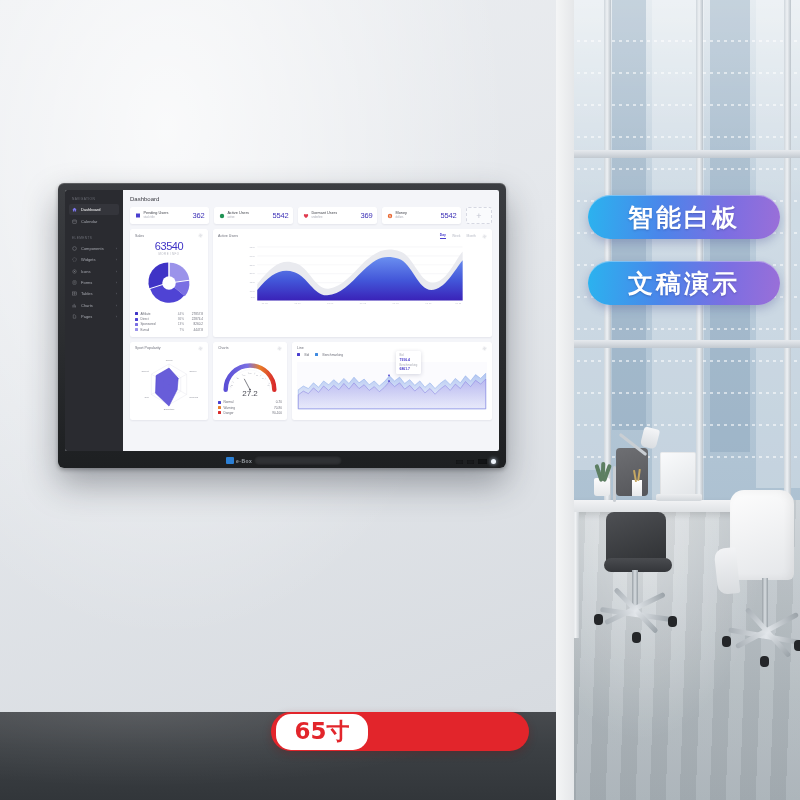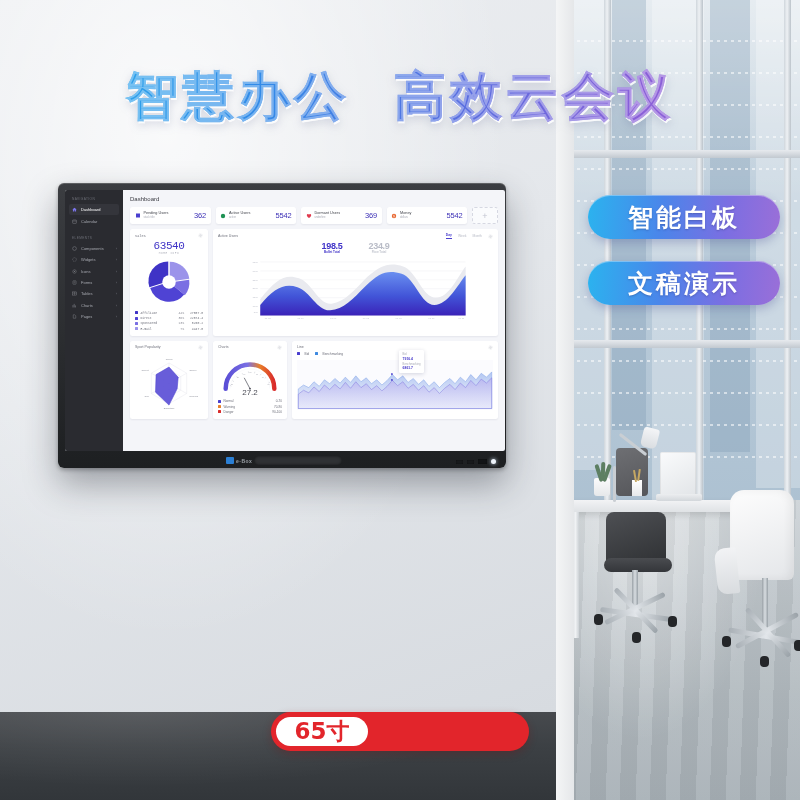--- a/index.html
+++ b/index.html
@@ -118,21 +118,21 @@
     -webkit-background-clip:text; background-clip:text; color:transparent;
     -webkit-text-stroke:0.5px rgba(255,255,255,.35);
     filter:drop-shadow(1.5px 2px 0 rgba(255,255,255,.85)) drop-shadow(0 3px 5px rgba(60,70,120,.18));
     font-family:"DejaVu Sans","Liberation Sans",sans-serif;
   }
 
   
   .tv {
     position:absolute; left:58px; top:183px; width:448px; height:285px;
     background:linear-gradient(180deg,#3b3d41 0%,#2b2d30 55%,#1d1f21 100%);
-    border-radius:6px; padding:7px 1px 17px 7px;
+    border-radius:6px; padding:7px 7px 17px 7px;
     box-shadow:0 16px 34px rgba(30,35,45,.38), 0 2px 4px rgba(0,0,0,.3),
                inset 0 1px 0 rgba(255,255,255,.18);
   }
   .tv-screen { position:relative; width:100%; height:100%; background:#1f2124; overflow:hidden; border-radius:2px; }
   .tv-chin { position:absolute; left:0; bottom:0; width:100%; height:17px; }
   .tv-logo {
     position:absolute; left:168px; bottom:4px; display:flex; align-items:center; gap:2px;
   }
   .tv-logo-mark { width:8px; height:7px; background:#2b7fd4; border-radius:1px; }
   .tv-logo-txt { color:#9aa0a6; font-size:5px; letter-spacing:.5px; font-weight:bold; }
@@ -231,21 +231,21 @@
   .pill.p2 { left:588px; top:261px; width:192px; }
   .pill.p3 { left:588px; top:327px; width:192px; }
 
   
   .badge {
     position:absolute; left:271px; top:712px; width:258px; height:39px;
     background:#e2252b; border-radius:20px; display:flex; align-items:center;
     box-shadow:0 3px 8px rgba(120,15,20,.3);
   }
   .badge-oval {
-    margin-left:5px; width:92px; height:29px; background:#fff; border-radius:15px;
+    margin-left:5px; width:92px; height:36px; background:#fff; border-radius:15px;
     display:flex; align-items:center; justify-content:center;
     color:#e2252b; font-size:23px; font-weight:bold; letter-spacing:0px;
     font-family:"DejaVu Sans","Liberation Sans",sans-serif;
   }
   .badge-txt {
     flex:1; text-align:center; color:#fff; font-size:22px; font-weight:bold; letter-spacing:1px;
     font-family:"DejaVu Sans","Liberation Sans",sans-serif;
     text-shadow:0 1px 1px rgba(120,15,20,.35); padding-right:4px;
   }
 </style>
@@ -325,21 +325,20 @@
     <div class="chair-base" style="left:172px; top:634px; width:76px; transform:rotate(10deg);"></div>
     <div class="chair-base" style="left:176px; top:628px; width:70px; transform:rotate(-28deg);"></div>
     <div class="chair-base" style="left:180px; top:630px; width:64px; transform:rotate(48deg);"></div>
     <div class="caster" style="left:166px; top:636px;"></div>
     <div class="caster" style="left:238px; top:640px;"></div>
     <div class="caster" style="left:204px; top:656px;"></div>
 
     <div class="column"></div>
   </div>
 
-  <div class="headline">智慧办公  高效云会议</div>
 
   <div class="tv">
     <div class="tv-screen">
 
       <div class="dash">
 
         <div class="side">
           <div class="side-sec">NAVIGATION</div>
 
           <div class="side-item active">
@@ -460,21 +459,21 @@
                 <div class="stat-sub">dollars</div>
               </div>
               <div class="stat-val">5542</div>
             </div>
 
             <div class="stat-add">+</div>
           </div>
 
           <div class="row">
 
-            <div class="card" style="flex:0 0 78px;font-family:Liberation Mono, monospace;">
+            <div class="card" style="flex:0 0 78px;">
               <div class="card-h">
                 <div class="card-t">Sales</div>
                 <svg class="card-gear" viewBox="0 0 16 16">
                     <circle cx="8" cy="8" r="2.4" fill="none" stroke="currentColor" stroke-width="1.4"></circle>
                     <circle cx="8" cy="8" r="5.6" fill="none" stroke="currentColor" stroke-width="1.2" stroke-dasharray="2 2"></circle>
                   </svg>
               </div>
               <div class="donut-num">63540</div>
               <div class="donut-sub">MORE INFO</div>
 
@@ -527,30 +526,20 @@
                   <span class="tab on">Day</span>
                   <span class="tab">Week</span>
                   <span class="tab">Month</span>
                   <svg class="card-gear" viewBox="0 0 16 16">
                       <circle cx="8" cy="8" r="2.4" fill="none" stroke="currentColor" stroke-width="1.4"></circle>
                       <circle cx="8" cy="8" r="5.6" fill="none" stroke="currentColor" stroke-width="1.2" stroke-dasharray="2 2"></circle>
                     </svg>
                 </div>
               </div>
 
-              <div class="kpi-wrap">
-                <div class="kpi">
-                  <div class="kpi-n a">198.5</div>
-                  <div class="kpi-l a">Bullet Total</div>
-                </div>
-                <div class="kpi">
-                  <div class="kpi-n b">234.9</div>
-                  <div class="kpi-l b">Flow Total</div>
-                </div>
-              </div>
 
               <svg viewBox="0 0 300 86" style="width:100%;height:64px;display:block;">
                 <defs>
                   <linearGradient id="agrad" x1="0" y1="0" x2="0" y2="1">
                     <stop offset="0%" stop-color="#6a8ff0"></stop>
                       <stop offset="55%" stop-color="#4255d8"></stop>
                       <stop offset="100%" stop-color="#3a22b8"></stop>
                   </linearGradient>
                 </defs>
 

